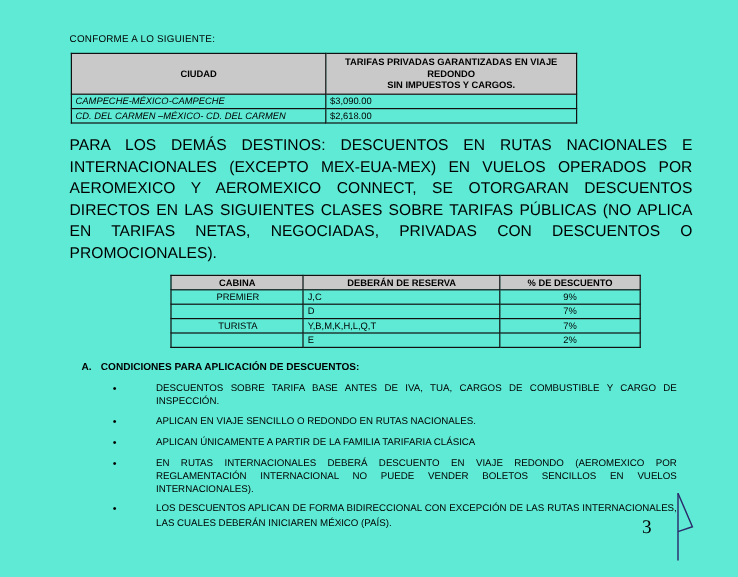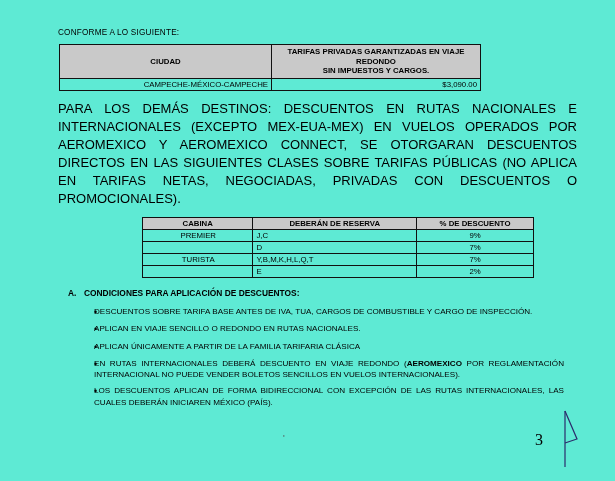--- a/index.html
+++ b/index.html
@@ -50,26 +50,27 @@
   .t1 thead th {
     background: #c9c9c9;
     text-align: center;
     font-weight: bold;
     font-size: 7.8px;
     line-height: 1.25;
     padding: 2px 3px;
   }
   .t1 .col-city { width: 205px; }
   .t1 td.city {
-    text-align: right;
+    text-align: left;
     font-size: 7.8px;
     padding-left: 3px;
+    font-style: italic;
   }
   .t1 td.fare {
-    text-align: right;
+    text-align: left;
     font-size: 7.8px;
   }
 
   
   .para {
     font-size: 13px;
     line-height: 1.38;
     text-align: justify;
     margin-top: 9px;
     margin-bottom: 9px;
@@ -141,22 +142,23 @@
     box-sizing: border-box;
   }
   .bullets li .dot::before {
     content: "\2022";
     font-size: 9px;
   }
   .bullets li .btext {
     flex: 1;
     text-align: justify;
     padding-right: 14px;
-  }
-  .bullets li .btext b { font-weight: bold; }
+    margin-left: 36px;
+  }
+  .bullets li .btext b { font-weight: normal; }
 
   
   .page-number {
     position: absolute;
     right: 72px;
     bottom: 32px;
     font-size: 16px;
     font-family: "Liberation Serif", serif;
   }
   .mark-small {
@@ -190,20 +192,24 @@
             <div>TARIFAS PRIVADAS GARANTIZADAS EN VIAJE REDONDO</div>
             <div>SIN IMPUESTOS Y CARGOS.</div>
           </th>
         </tr>
       </thead>
       <tbody>
         <tr>
           <td class="city">CAMPECHE-MÉXICO-CAMPECHE</td>
           <td class="fare">$3,090.00</td>
         </tr>
+        <tr>
+          <td class="city">CD. DEL CARMEN –MÉXICO- CD. DEL CARMEN</td>
+          <td class="fare">$2,618.00</td>
+        </tr>
       </tbody>
     </table>
 
     <div class="para">PARA LOS DEMÁS DESTINOS: DESCUENTOS EN RUTAS NACIONALES E INTERNACIONALES (EXCEPTO MEX-EUA-MEX) EN VUELOS OPERADOS POR AEROMEXICO Y AEROMEXICO CONNECT, SE OTORGARAN DESCUENTOS DIRECTOS EN LAS SIGUIENTES CLASES SOBRE TARIFAS PÚBLICAS (NO APLICA EN TARIFAS NETAS, NEGOCIADAS, PRIVADAS CON DESCUENTOS O PROMOCIONALES).</div>
 
     <div class="t2wrap">
       <table class="t2">
         <thead>
           <tr>
             <th style="width:108px">CABINA</th>

